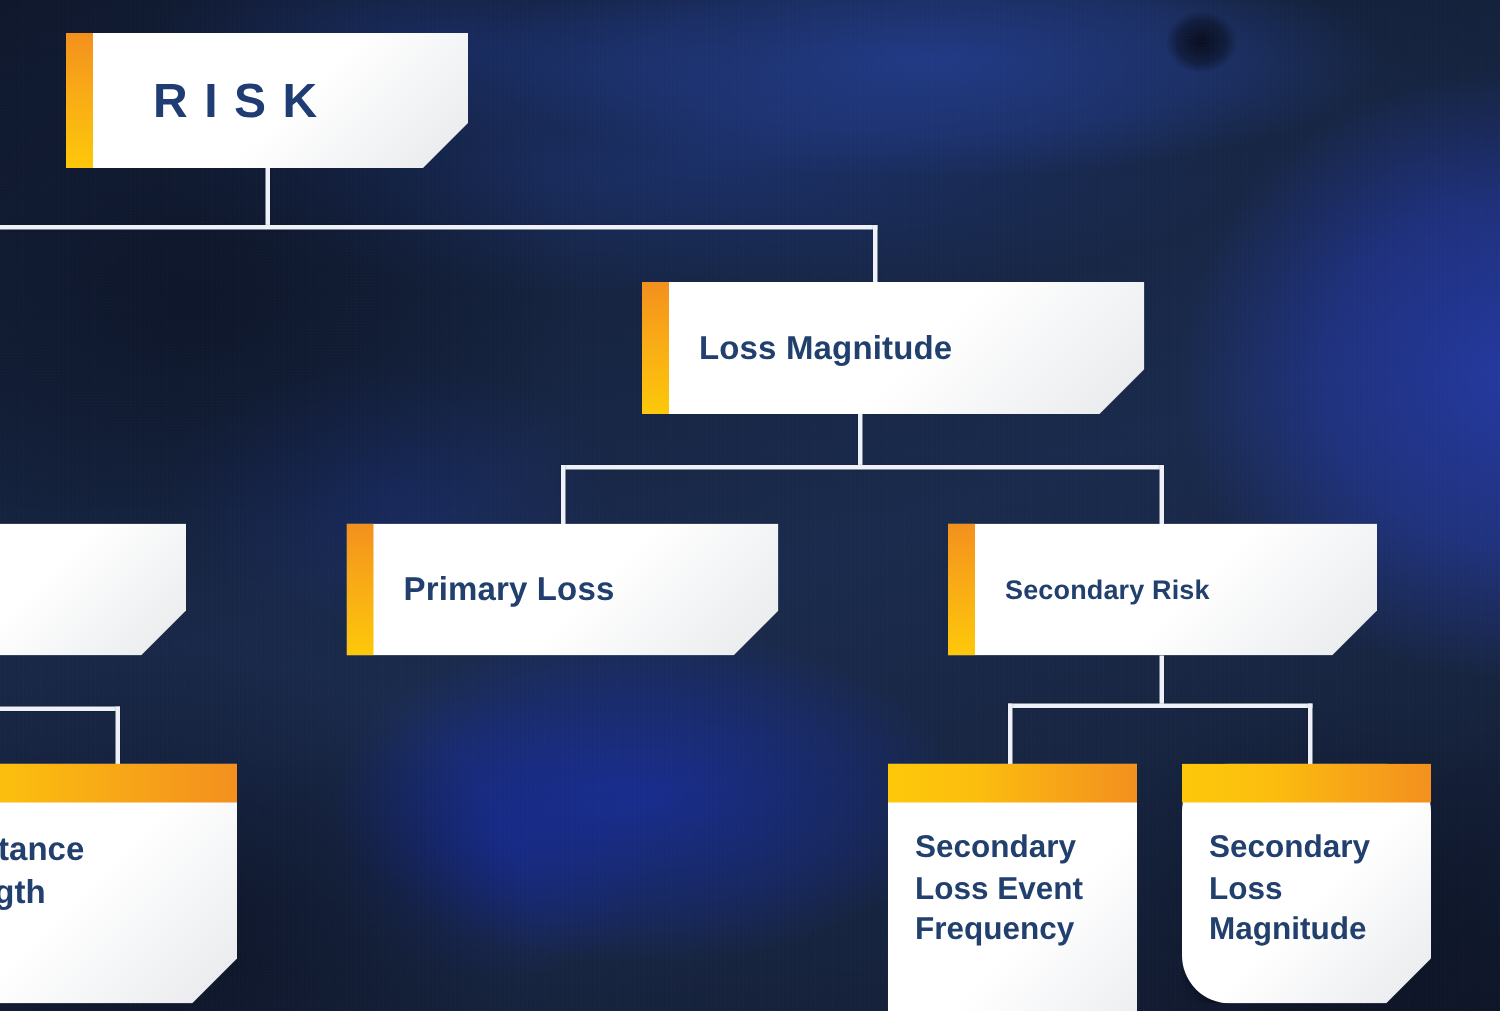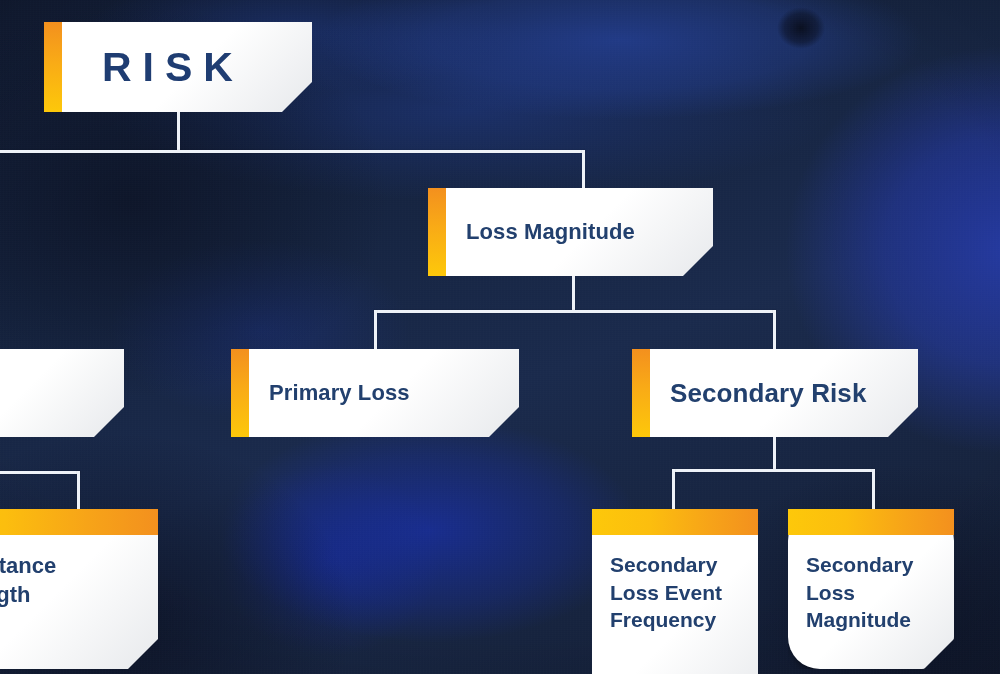--- a/index.html
+++ b/index.html
@@ -86,33 +86,33 @@
     height:26px;flex:0 0 26px;
     background:linear-gradient(90deg,#fdc80a 0%,#fcbe0e 35%,#f7a418 70%,#f3901e 100%);
   }
   .node.topbar .label{
     flex:1;padding:16px 14px 10px 18px;
     color:#22406e;font-weight:bold;line-height:1.32;
   }
 
   
   #node-risk{left:44px;top:22px;width:268px;height:90px;}
-  #node-risk .label{font-size:41px;letter-spacing:11px;padding-left:40px;color:#1f3d72;}
+  #node-risk .label{font-size:32px;letter-spacing:11px;padding-left:40px;color:#1f3d72;}
 
-  #node-loss-magnitude{left:428px;top:188px;width:285px;height:88px;}
+  #node-loss-magnitude{left:428px;top:188px;width:335px;height:88px;}
   #node-loss-magnitude .label{font-size:22px;}
 
   #node-vulnerability{left:-112px;top:349px;width:236px;height:88px;}
   #node-vulnerability .label{font-size:22px;}
 
   #node-primary-loss{left:231px;top:349px;width:288px;height:88px;}
   #node-primary-loss .label{font-size:22px;}
 
   #node-secondary-risk{left:632px;top:349px;width:286px;height:88px;}
-  #node-secondary-risk .label{font-size:26px;}
+  #node-secondary-risk .label{font-size:18px;}
 
   #node-resistance-strength{left:-78px;top:509px;width:236px;height:160px;}
   #node-resistance-strength .label{font-size:22px;}
 
   #node-sle-frequency{left:592px;top:509px;width:166px;height:208px;}
   #node-sle-frequency .label{font-size:21px;}
 
   #node-sl-magnitude{left:788px;top:509px;width:166px;height:160px;border-radius:32px;}
   #node-sl-magnitude .label{font-size:21px;}
 </style>

